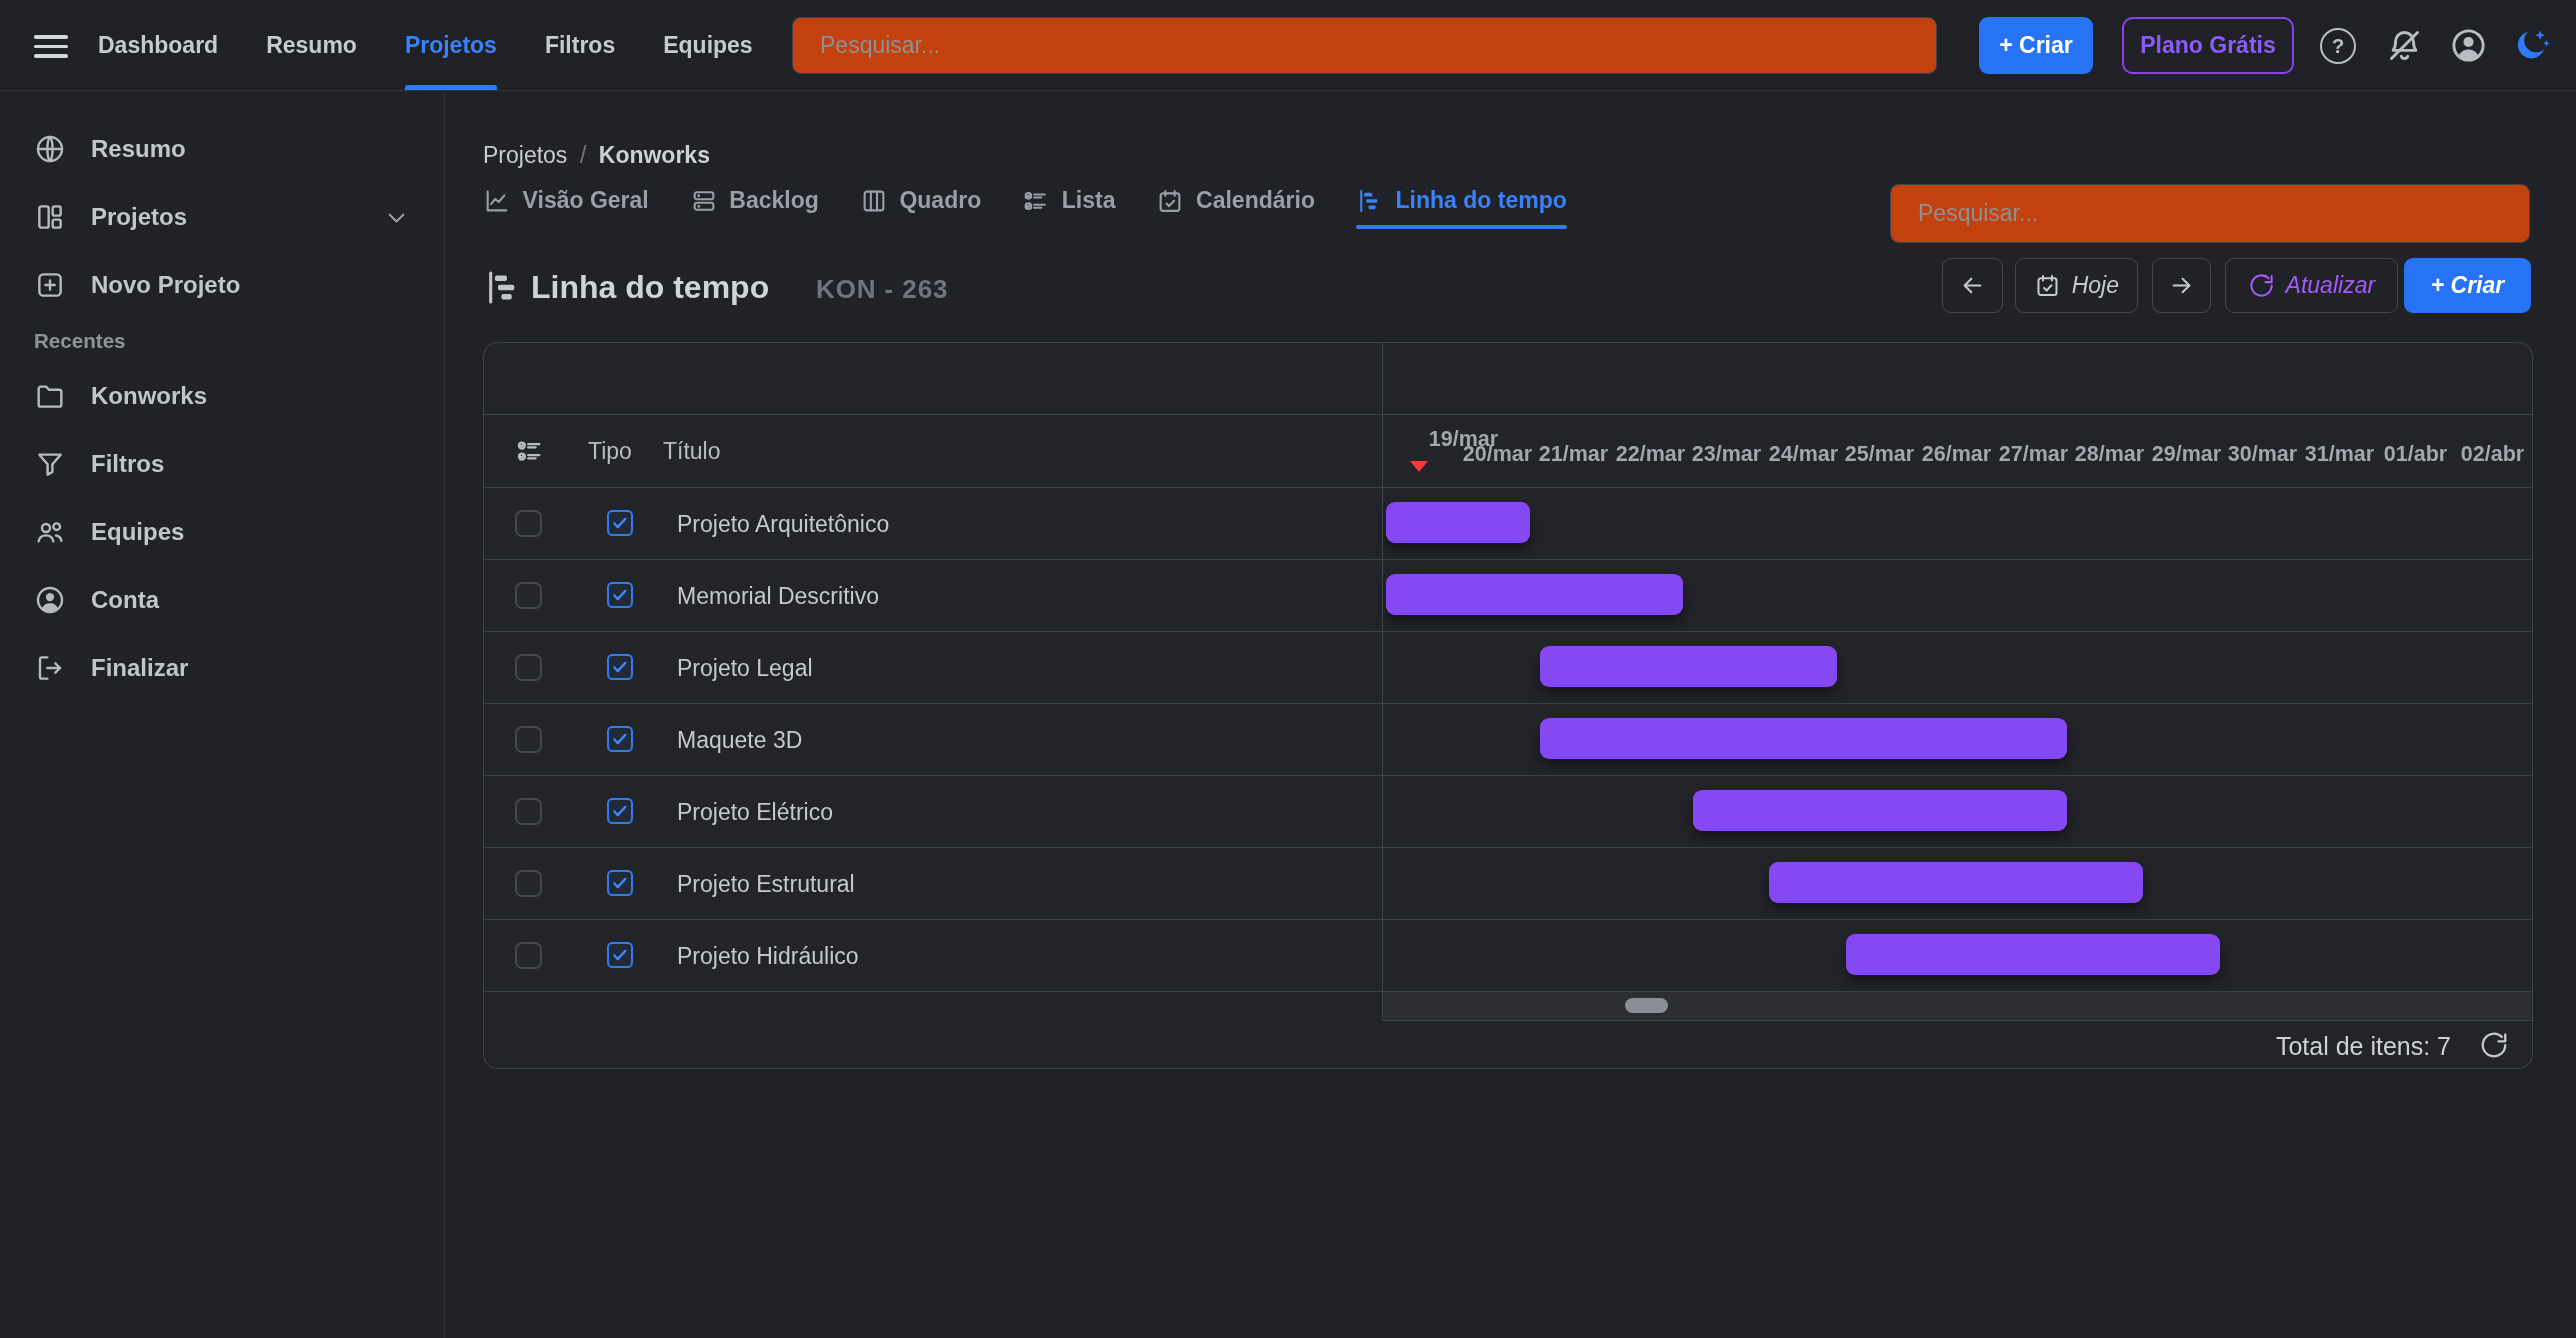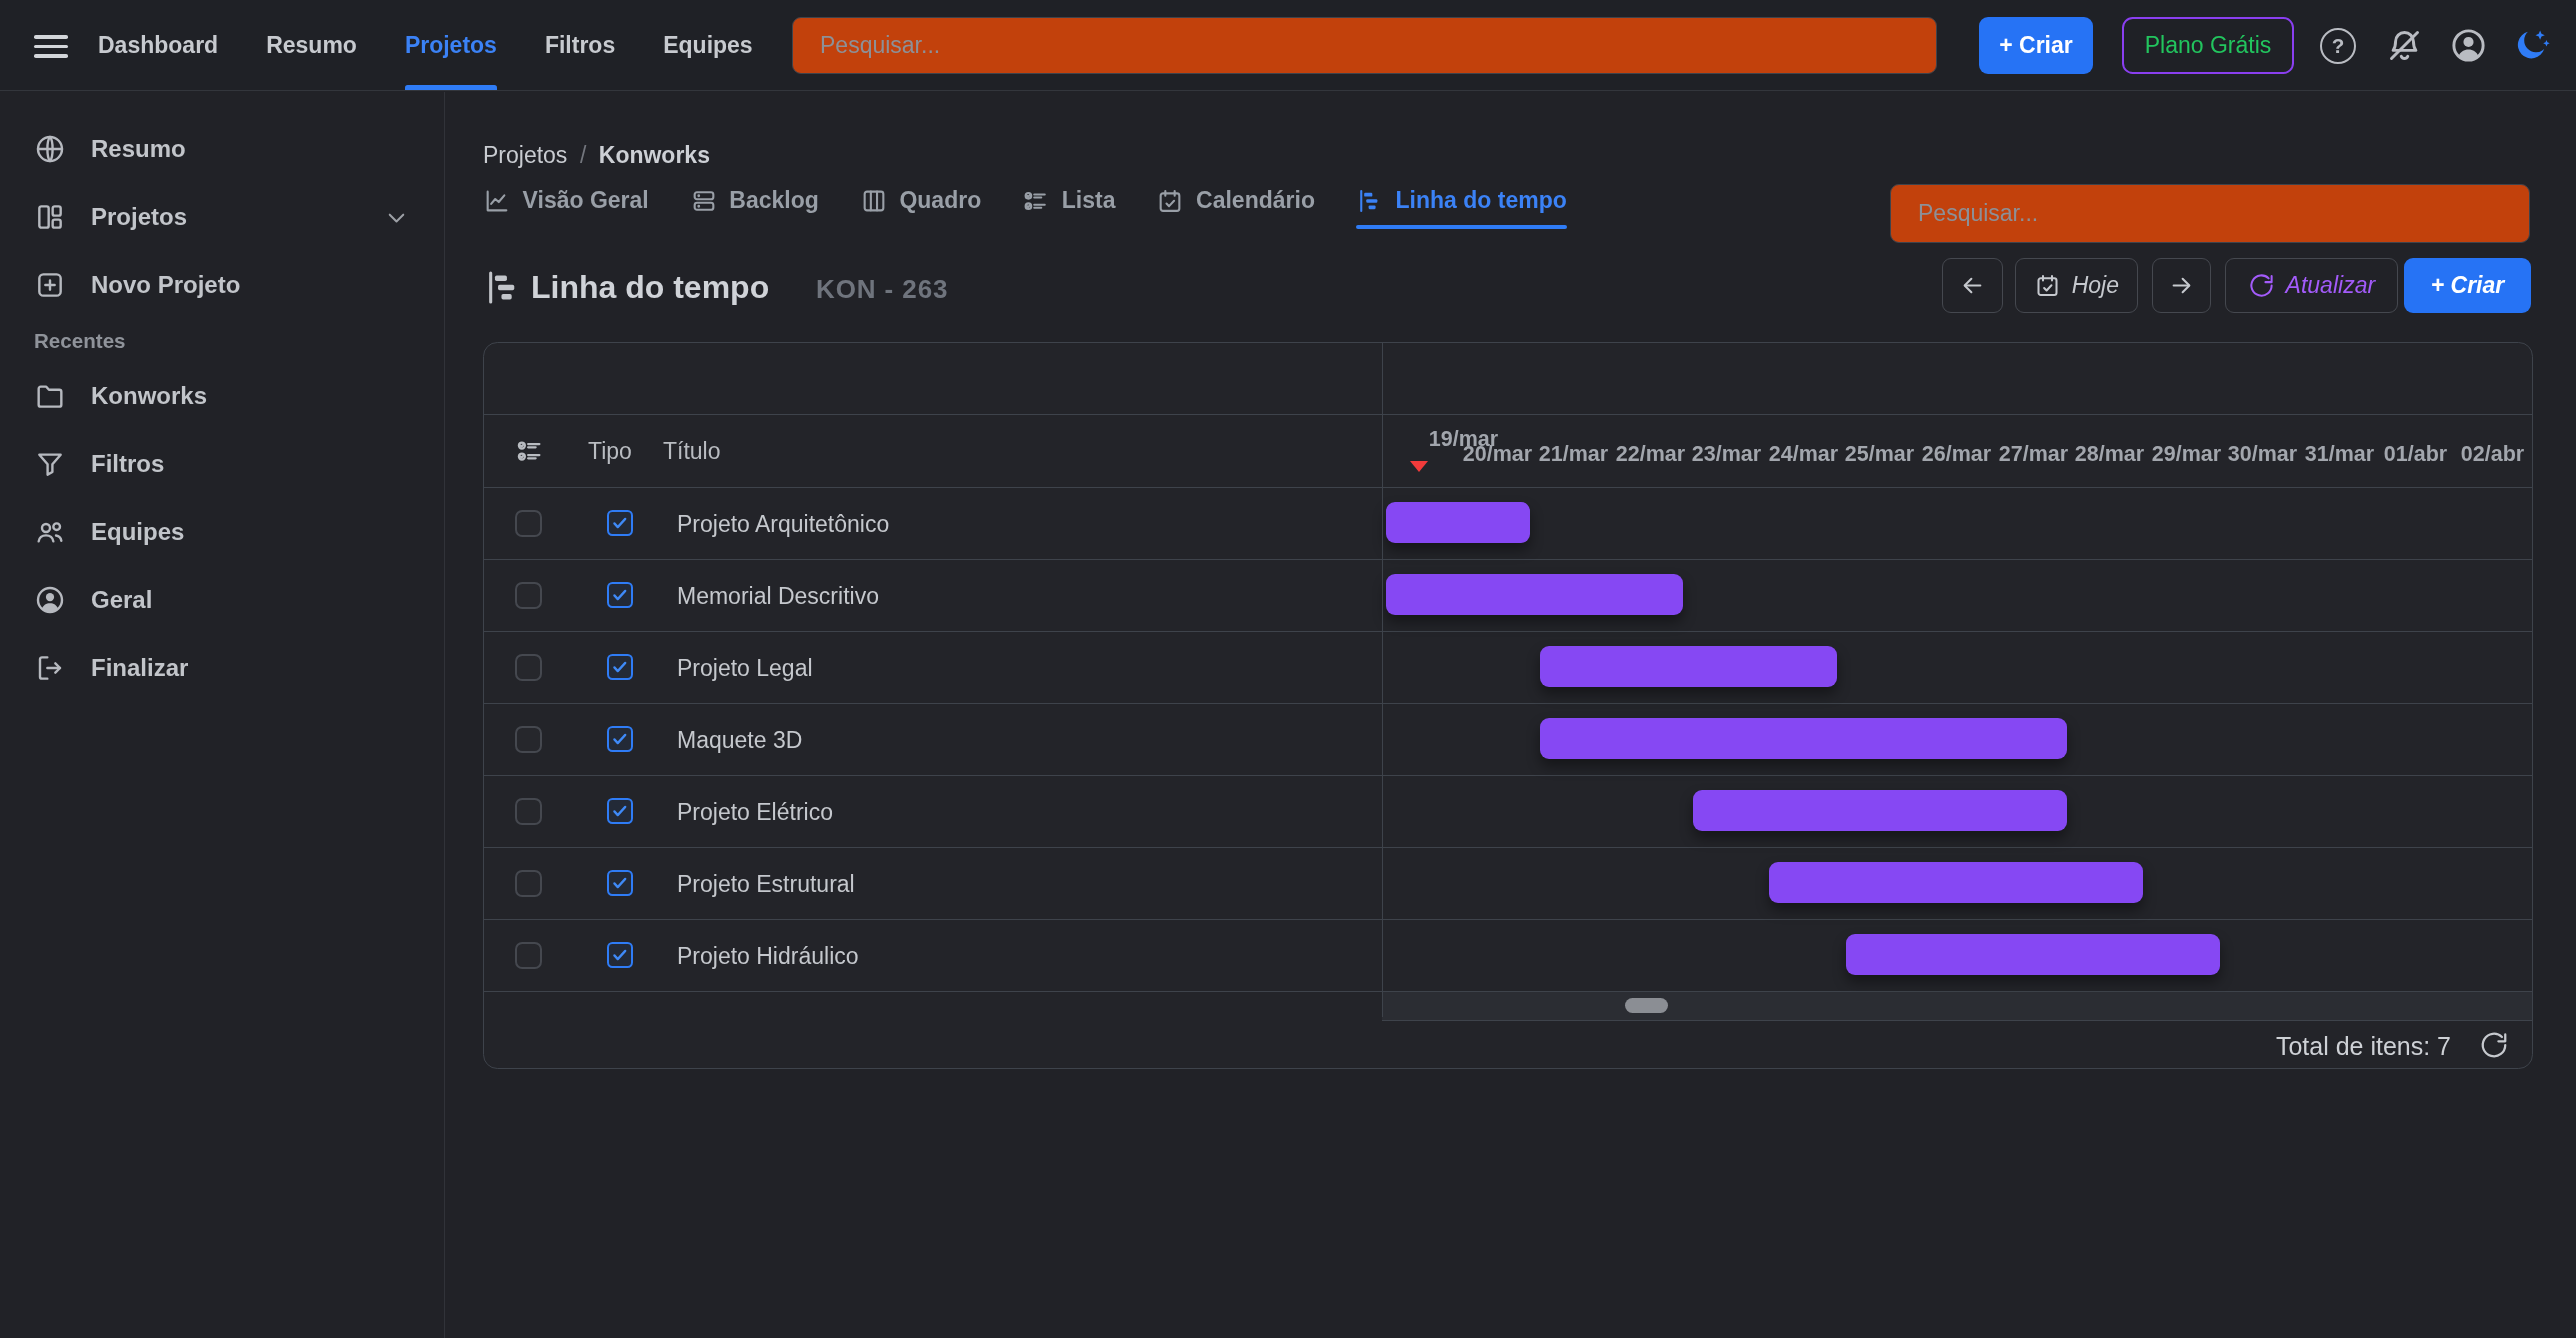--- a/index.html
+++ b/index.html
@@ -15,22 +15,22 @@
   #topnav{position:absolute;left:98px;top:0;height:90px;display:flex;gap:48px;align-items:stretch;}
   .topnav-item{position:relative;display:flex;align-items:center;font-size:23px;font-weight:600;color:#c7cacf;cursor:pointer;}
   .topnav-item.active{color:#3b82f6;}
   .topnav-item.active::after{content:"";position:absolute;left:0;right:0;bottom:0;height:5.4px;background:#2f7cf6;border-radius:2.7px 2.7px 0 0;}
   .search-box{border:1.8px solid #3f434b;border-radius:9px;background:#c2410c;display:flex;align-items:center;padding:0 25px;box-sizing:border-box;}
   .search-box input{background:transparent;border:none;outline:none;color:#cfd2d7;font-size:23px;width:100%;font-family:inherit;}
   .search-box input::placeholder{color:#8d9097;}
   #topbar-search{position:absolute;left:792px;top:17px;width:1145px;height:57px;}
   #btn-create-top{position:absolute;left:1979px;top:17px;width:114px;height:57px;background:#2673f5;color:#fff;
       font-size:23px;font-weight:600;border:none;border-radius:9px;font-family:inherit;cursor:pointer;}
-  #btn-plan{position:absolute;left:2122px;top:17px;width:172px;height:57px;background:transparent;color:#22c55e;
-      font-size:23px;font-weight:400;border:2.7px solid #8a3ff0;border-radius:10.7px;box-sizing:border-box;font-family:inherit;cursor:pointer;}
+  #btn-plan{position:absolute;left:2122px;top:17px;width:172px;height:57px;background:transparent;color:#8b5cf6;
+      font-size:23px;font-weight:700;border:2.7px solid #8a3ff0;border-radius:10.7px;box-sizing:border-box;font-family:inherit;cursor:pointer;}
   .topbar-icon{position:absolute;top:26px;width:39px;height:39px;color:#b9bcc2;cursor:pointer;}
   #help-icon{left:2320px;width:36px;height:36px;top:28px;border:2.7px solid #b9bcc2;border-radius:50%;box-sizing:border-box;
       display:flex;align-items:center;justify-content:center;font-size:20.6px;font-weight:700;}
   #bell-icon{left:2385px;}
   #avatar-icon{left:2449px;}
   #moon-icon{left:2512px;color:#2f7cf6;}
 
   
   #sidebar{position:absolute;left:0;top:92px;bottom:0;width:445px;background:#212227;border-right:1.8px solid #313339;
       box-sizing:border-box;padding-top:23px;}
@@ -213,21 +213,21 @@
         <span>Equipes</span>
       </div>
       <div class="side-item">
         <span class="icn">
           <svg viewBox="0 0 24 24" fill="none" stroke="currentColor" stroke-width="1.8" stroke-linecap="round" stroke-linejoin="round">
             <circle cx="12" cy="12" r="9"></circle>
             <circle cx="12" cy="9.8" r="3.1" fill="currentColor" stroke="none"></circle>
             <path d="M5.8 18.8c1.2-3 3.4-4.3 6.2-4.3s5 1.3 6.2 4.3a9 9 0 0 1-12.4 0z" fill="currentColor" stroke="none"></path>
           </svg>
         </span>
-        <span>Geral</span>
+        <span>Conta</span>
       </div>
       <div class="side-item">
         <span class="icn">
           <svg viewBox="0 0 24 24" fill="none" stroke="currentColor" stroke-width="1.8" stroke-linecap="round" stroke-linejoin="round">
             <path d="M10 4H6a1.5 1.5 0 0 0-1.5 1.5v13A1.5 1.5 0 0 0 6 20h4"></path>
             <path d="M10 12h9.5"></path>
             <path d="M16 8.5 19.5 12 16 15.5"></path>
           </svg>
         </span>
         <span>Finalizar</span>

